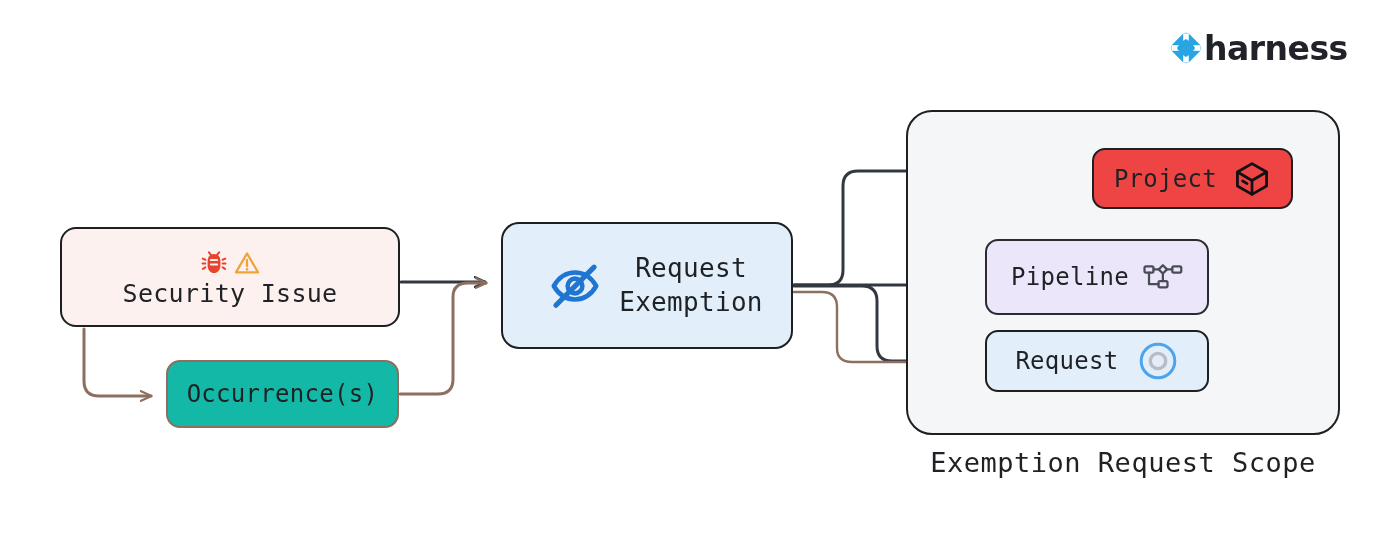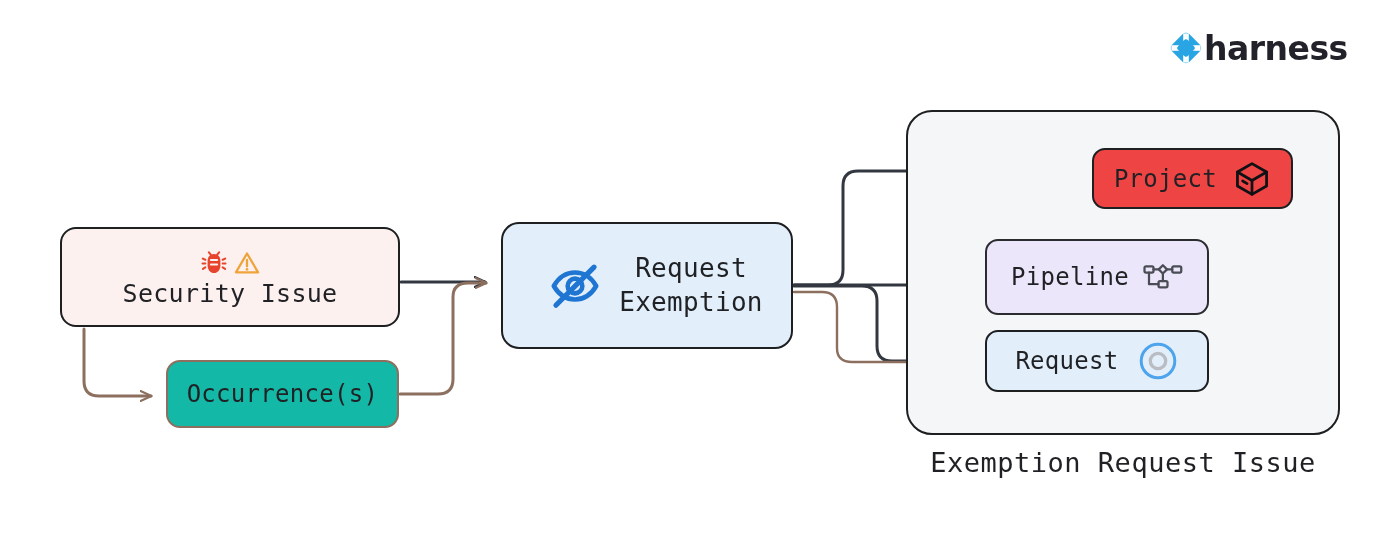--- a/index.html
+++ b/index.html
@@ -302,15 +302,15 @@
   <div class="node" id="node-target">
     <div class="label">Request</div>
     <span class="icon">
       <svg width="42" height="42" viewBox="0 0 24 24">
         <circle cx="12" cy="12" r="9.6" fill="none" stroke="#4da3ec" stroke-width="1.7"></circle>
         <circle cx="12" cy="12" r="4.4" fill="none" stroke="#b9bcc2" stroke-width="1.9"></circle>
       </svg>
     </span>
   </div>
 
-  <div id="scope-label">Exemption Request Issue</div>
+  <div id="scope-label">Exemption Request Scope</div>
 
 </div>
 
 </body></html>

